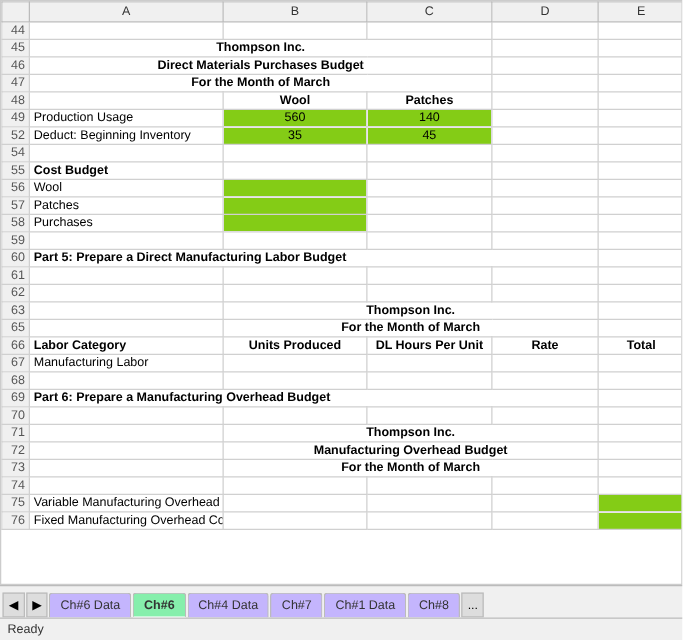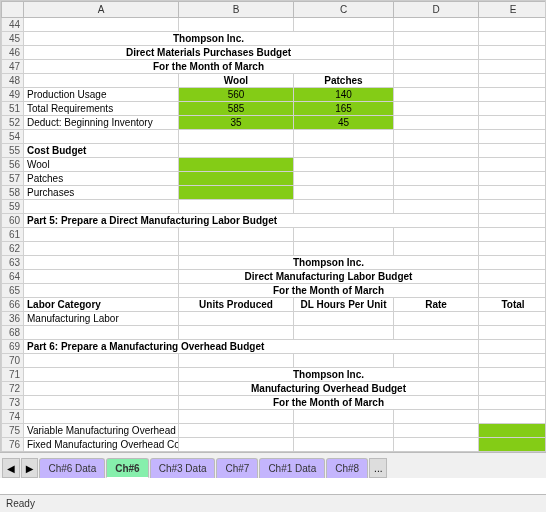--- a/index.html
+++ b/index.html
@@ -120,21 +120,20 @@
     .status-bar {
       height: 18px;
       background: #f0f0f0;
       border-top: 1px solid #bbb;
       display: flex;
       align-items: center;
       padding: 0 6px;
       font-size: 10px;
       color: #333;
       flex-shrink: 0;
-      margin-top: 16px;
     }
 
     tr { height: 14px; }
   </style>
 </head>
 <body>
 
 <div class="spreadsheet">
   <table>
     <thead>
@@ -191,28 +190,20 @@
       <tr>
         <td class="row-num-col">49</td>
         <td>Production Usage</td>
         <td class="yellow-bg center">560</td>
         <td class="yellow-bg center">140</td>
         <td></td>
         <td></td>
       </tr>
 
 
-      <tr>
-        <td class="row-num-col">51</td>
-        <td>Total Requirements</td>
-        <td class="yellow-bg center">585</td>
-        <td class="yellow-bg center">165</td>
-        <td></td>
-        <td></td>
-      </tr>
 
       <tr>
         <td class="row-num-col">52</td>
         <td>Deduct: Beginning Inventory</td>
         <td class="yellow-bg center">35</td>
         <td class="yellow-bg center">45</td>
         <td></td>
         <td></td>
       </tr>
 
@@ -295,45 +286,39 @@
         <td></td>
       </tr>
 
       <tr>
         <td class="row-num-col">63</td>
         <td></td>
         <td colspan="3" class="bold center">Thompson Inc.</td>
         <td></td>
       </tr>
 
-      <tr>
-        <td class="row-num-col">64</td>
-        <td></td>
-        <td colspan="3" class="bold center">Direct Manufacturing Labor Budget</td>
-        <td></td>
-      </tr>
 
       <tr>
         <td class="row-num-col">65</td>
         <td></td>
         <td colspan="3" class="bold center">For the Month of March</td>
         <td></td>
       </tr>
 
       <tr>
         <td class="row-num-col">66</td>
         <td class="bold">Labor Category</td>
         <td class="bold center">Units Produced</td>
         <td class="bold center">DL Hours Per Unit</td>
         <td class="bold center">Rate</td>
         <td class="bold center">Total</td>
       </tr>
 
       <tr>
-        <td class="row-num-col">36</td>
+        <td class="row-num-col">67</td>
         <td>Manufacturing Labor</td>
         <td></td>
         <td></td>
         <td></td>
         <td></td>
       </tr>
 
       <tr>
         <td class="row-num-col">68</td>
         <td></td>
@@ -408,21 +393,21 @@
 
     </tbody>
   </table>
 </div>
 
 <div class="tab-bar">
   <div class="tab-scroll-btn">◀</div>
   <div class="tab-scroll-btn">▶</div>
   <div class="tab">Ch#6 Data</div>
   <div class="tab active">Ch#6</div>
-  <div class="tab">Ch#3 Data</div>
+  <div class="tab">Ch#4 Data</div>
   <div class="tab">Ch#7</div>
   <div class="tab">Ch#1 Data</div>
   <div class="tab">Ch#8</div>
   <div class="tab-scroll-btn">...</div>
 </div>
 
 <div class="status-bar">
   <span>Ready</span>
 </div>
 

